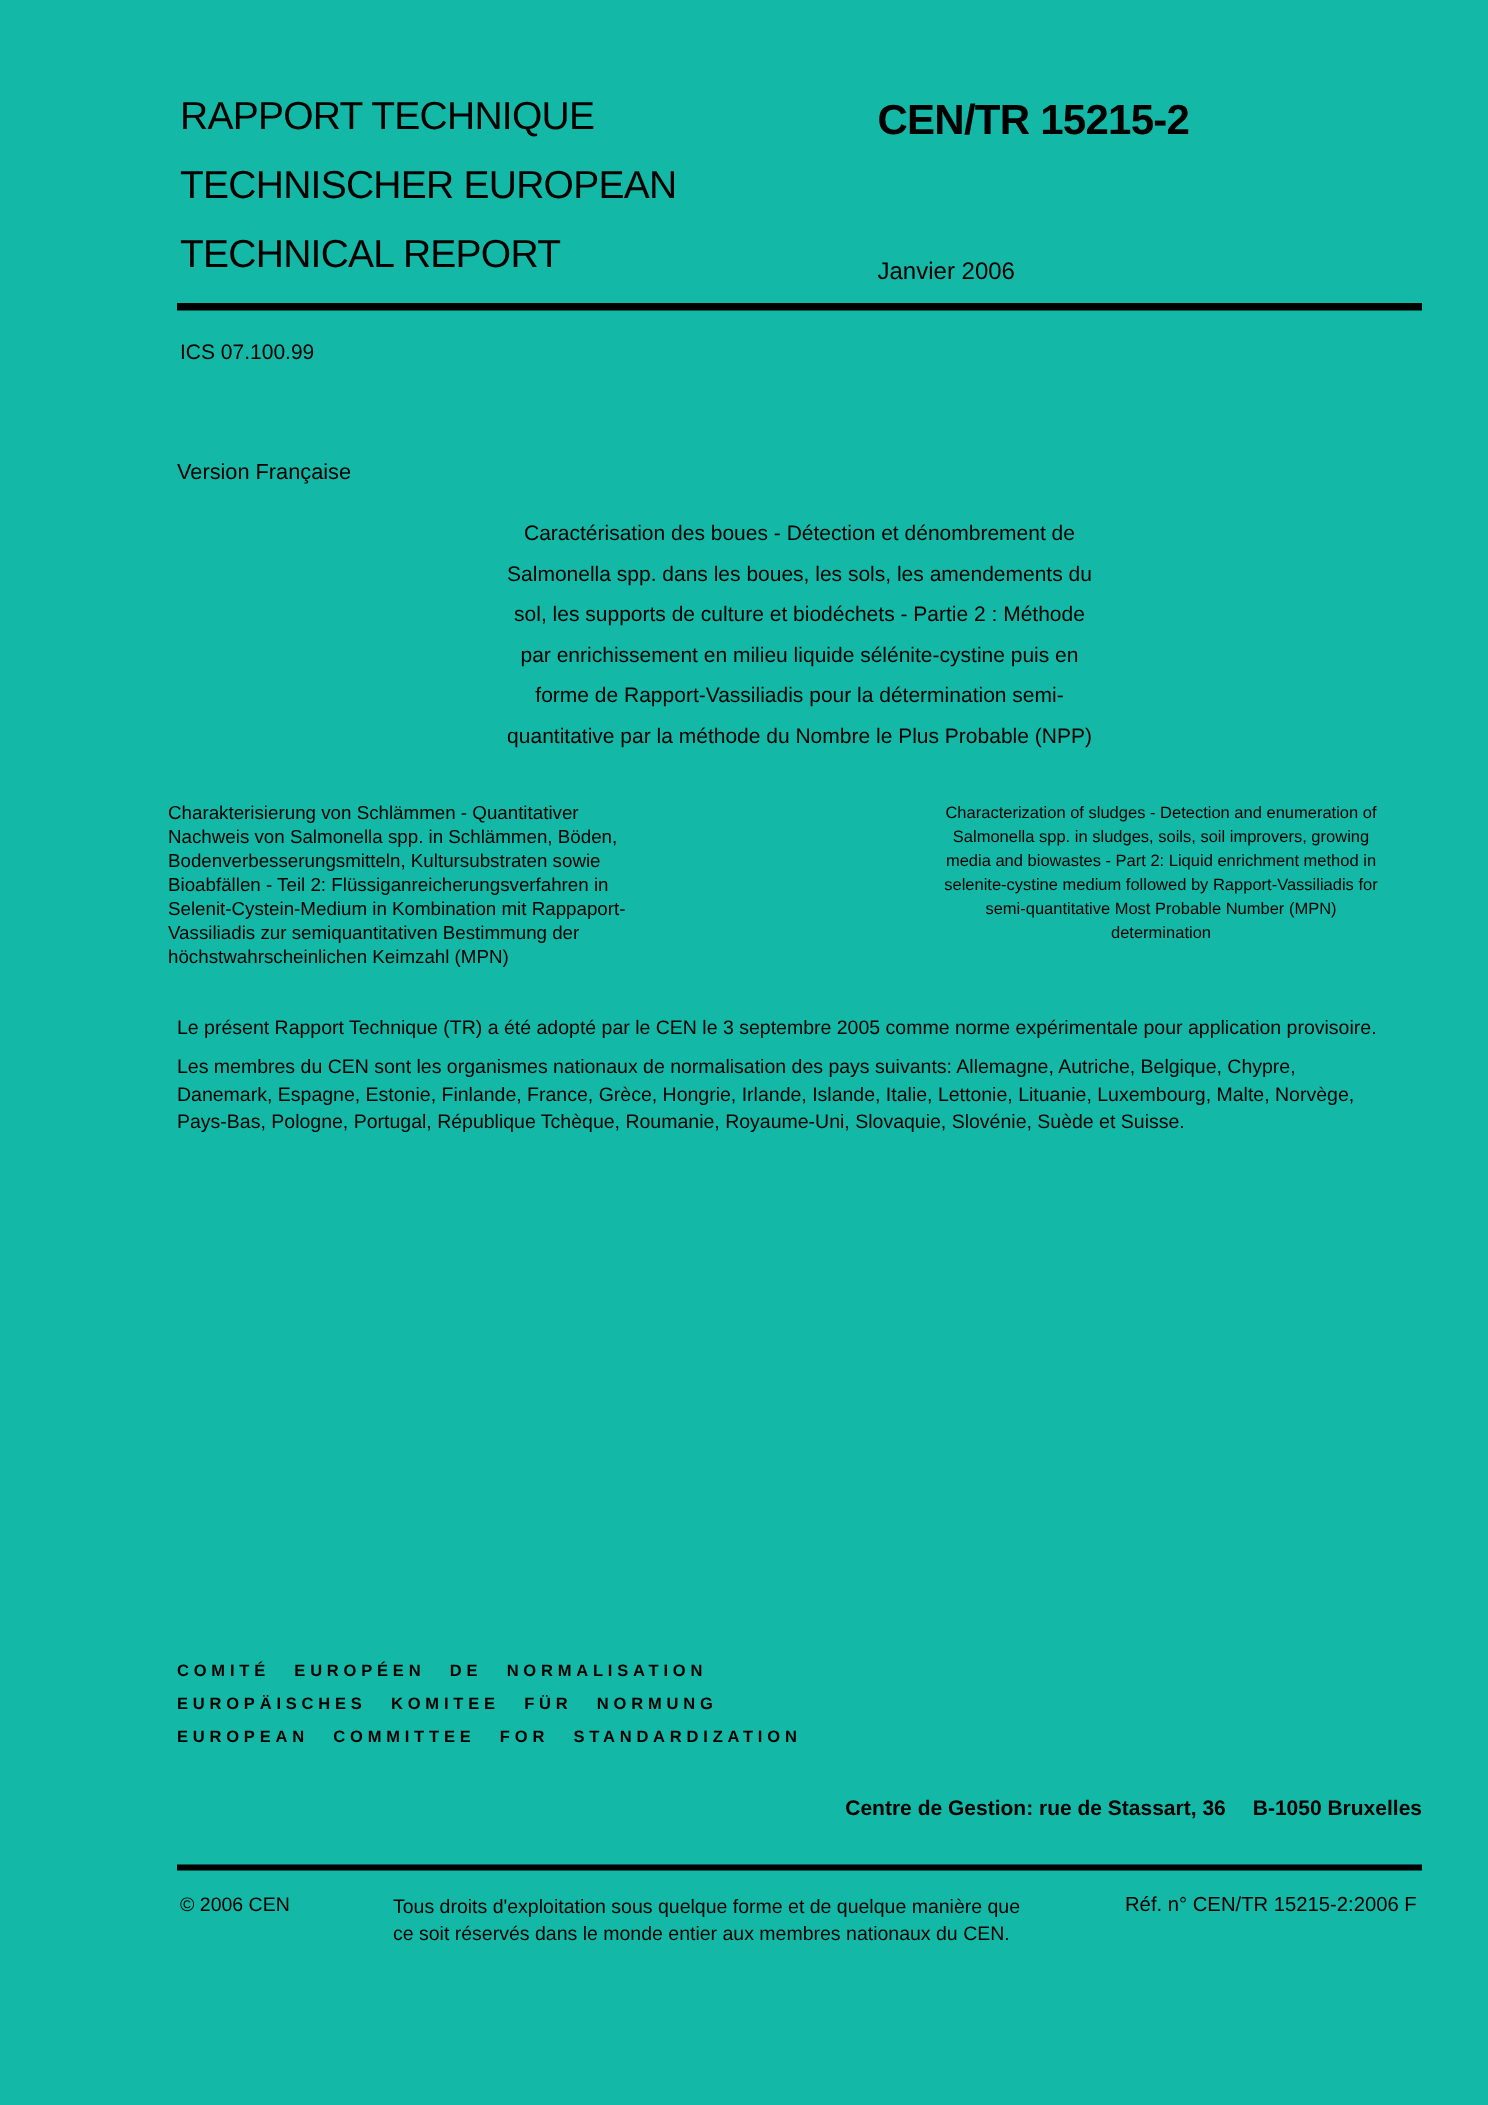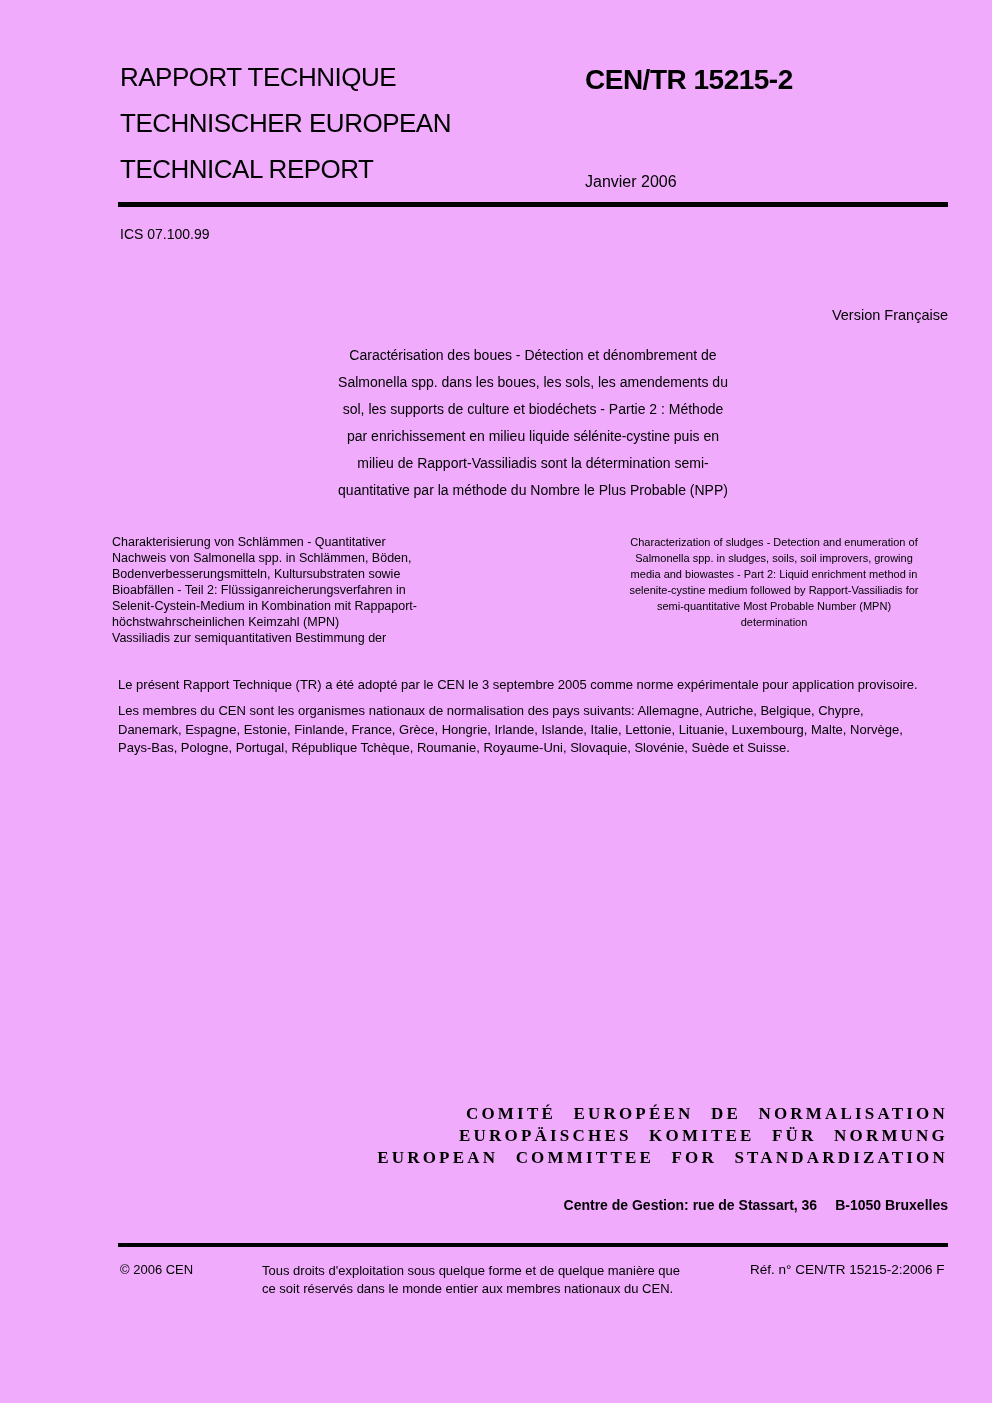--- a/index.html
+++ b/index.html
@@ -4,21 +4,21 @@
 <style>
   html, body {
     margin: 0;
     padding: 0;
     background: #ffffff;
   }
   .page {
     position: relative;
     width: 992px;
     height: 1403px;
-    background: #f0abfc;
+    background: #14b8a6;
     color: #000000;
     font-family: "Liberation Sans", sans-serif;
     overflow: hidden;
   }
   
   .header-left {
     position: absolute;
     left: 120px;
     top: 64px;
   }
@@ -56,21 +56,21 @@
     position: absolute;
     left: 120px;
     top: 226px;
     font-size: 14px;
   }
   .version-label {
     position: absolute;
     left: 118px;
     top: 307px;
     width: 830px;
-    text-align: right;
+    text-align: left;
     font-size: 14.5px;
   }
   
   .title-fr {
     position: absolute;
     left: 118px;
     top: 342px;
     width: 830px;
     text-align: center;
     font-size: 14px;
@@ -117,24 +117,24 @@
     left: 462px;
     top: 983px;
     width: 150px;
     height: 114px;
   }
   .committee {
     position: absolute;
     left: 118px;
     top: 1103px;
     width: 830px;
-    text-align: right;
-    font-family: Liberation Serif, serif;
+    text-align: left;
+    font-family: Liberation Sans, sans-serif;
     font-weight: bold;
-    font-size: 17px;
+    font-size: 11px;
     letter-spacing: 3.2px;
     word-spacing: 10px;
     line-height: 22px;
     white-space: nowrap;
   }
   .address {
     position: absolute;
     left: 118px;
     top: 1197px;
     width: 830px;
@@ -196,32 +196,32 @@
 
   <div class="ics">ICS 07.100.99</div>
 
   <div class="version-label">Version Française</div>
 
   <div class="title-fr">
     <p>Caractérisation des boues - Détection et dénombrement de</p>
     <p>Salmonella spp. dans les boues, les sols, les amendements du</p>
     <p>sol, les supports de culture et biodéchets - Partie 2 : Méthode</p>
     <p>par enrichissement en milieu liquide sélénite-cystine puis en</p>
-    <p>milieu de Rapport-Vassiliadis sont la détermination semi-</p>
+    <p>forme de Rapport-Vassiliadis pour la détermination semi-</p>
     <p>quantitative par la méthode du Nombre le Plus Probable (NPP)</p>
   </div>
 
   <div class="title-de">
     <p>Charakterisierung von Schlämmen - Quantitativer</p>
     <p>Nachweis von Salmonella spp. in Schlämmen, Böden,</p>
     <p>Bodenverbesserungsmitteln, Kultursubstraten sowie</p>
     <p>Bioabfällen - Teil 2: Flüssiganreicherungsverfahren in</p>
     <p>Selenit-Cystein-Medium in Kombination mit Rappaport-</p>
+    <p>Vassiliadis zur semiquantitativen Bestimmung der</p>
     <p>höchstwahrscheinlichen Keimzahl (MPN)</p>
-    <p>Vassiliadis zur semiquantitativen Bestimmung der</p>
   </div>
 
   <div class="title-en">
     <p>Characterization of sludges - Detection and enumeration of</p>
     <p>Salmonella spp. in sludges, soils, soil improvers, growing</p>
     <p>media and biowastes - Part 2: Liquid enrichment method in</p>
     <p>selenite-cystine medium followed by Rapport-Vassiliadis for</p>
     <p>semi-quantitative Most Probable Number (MPN)</p>
     <p>determination</p>
   </div>

